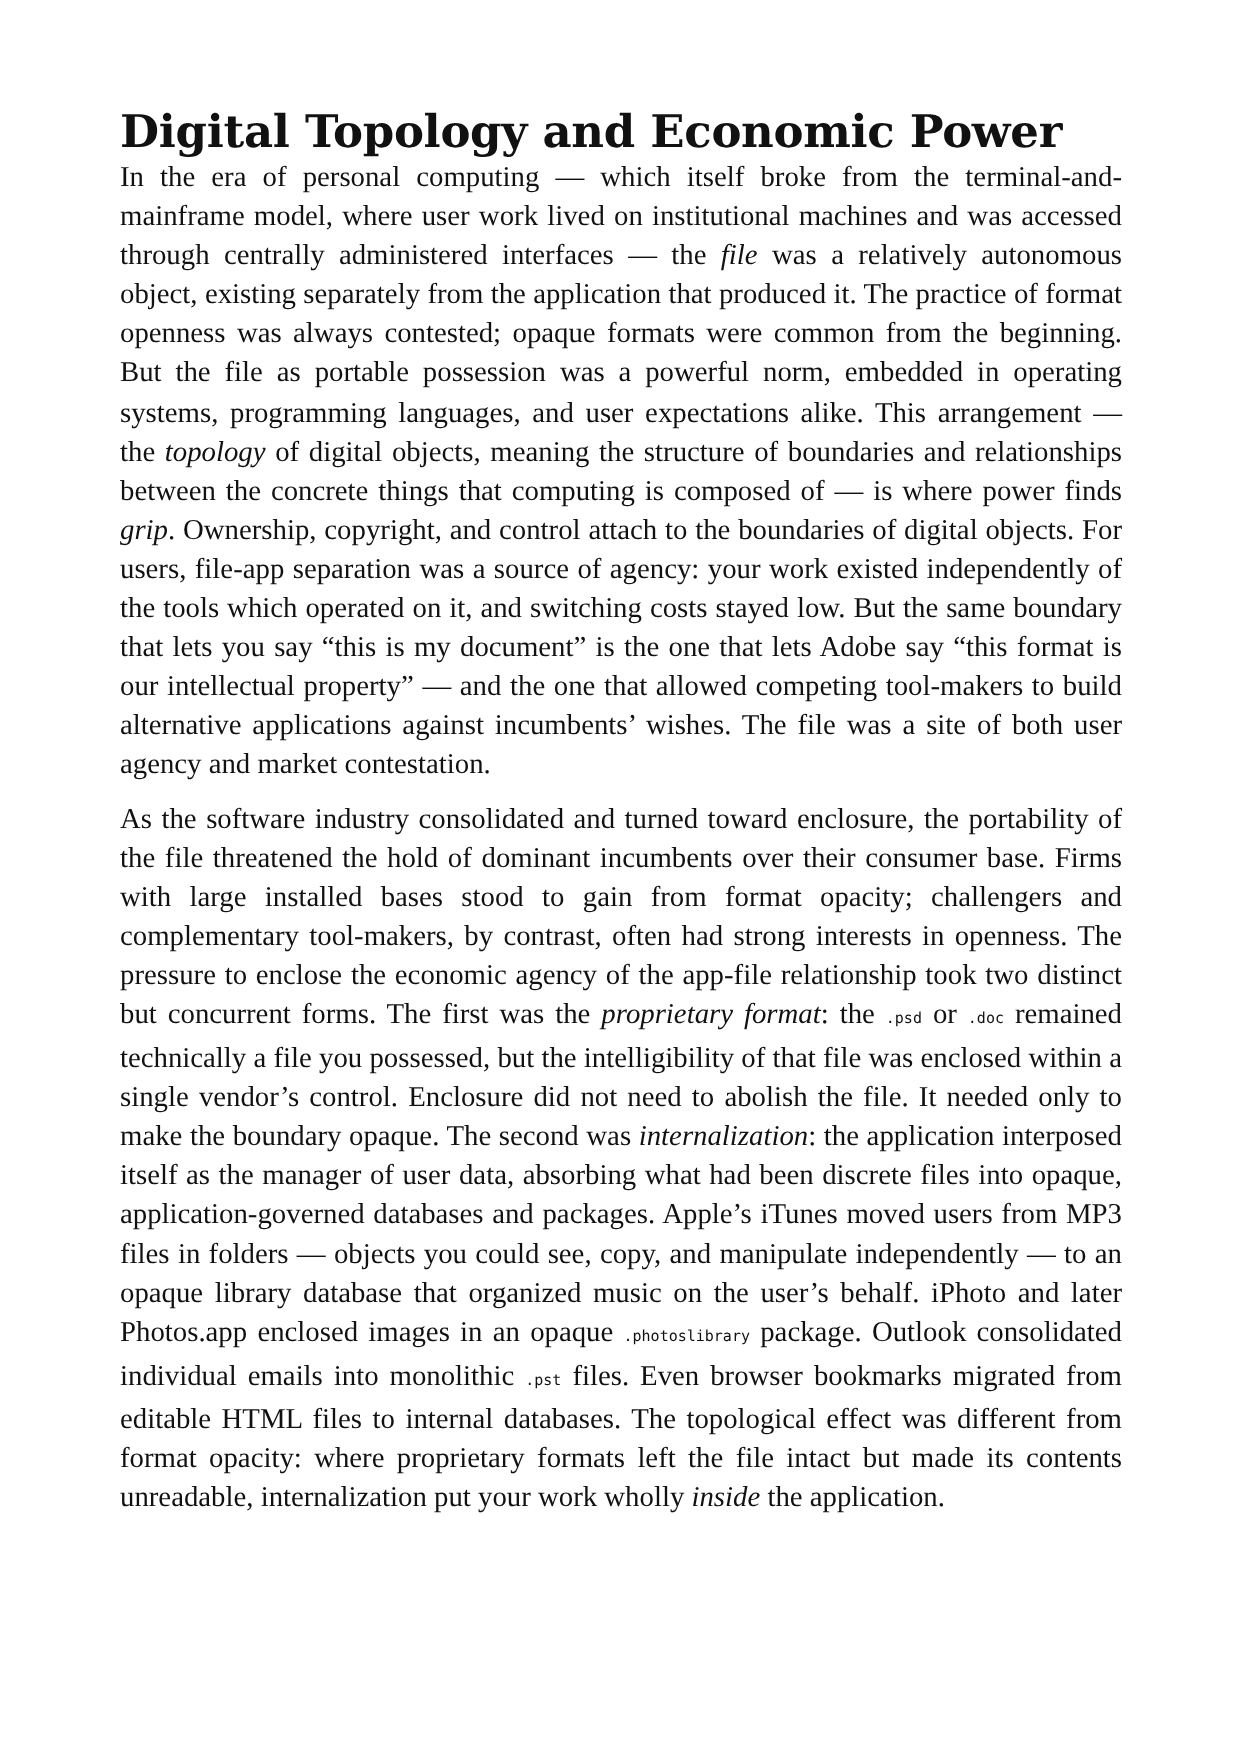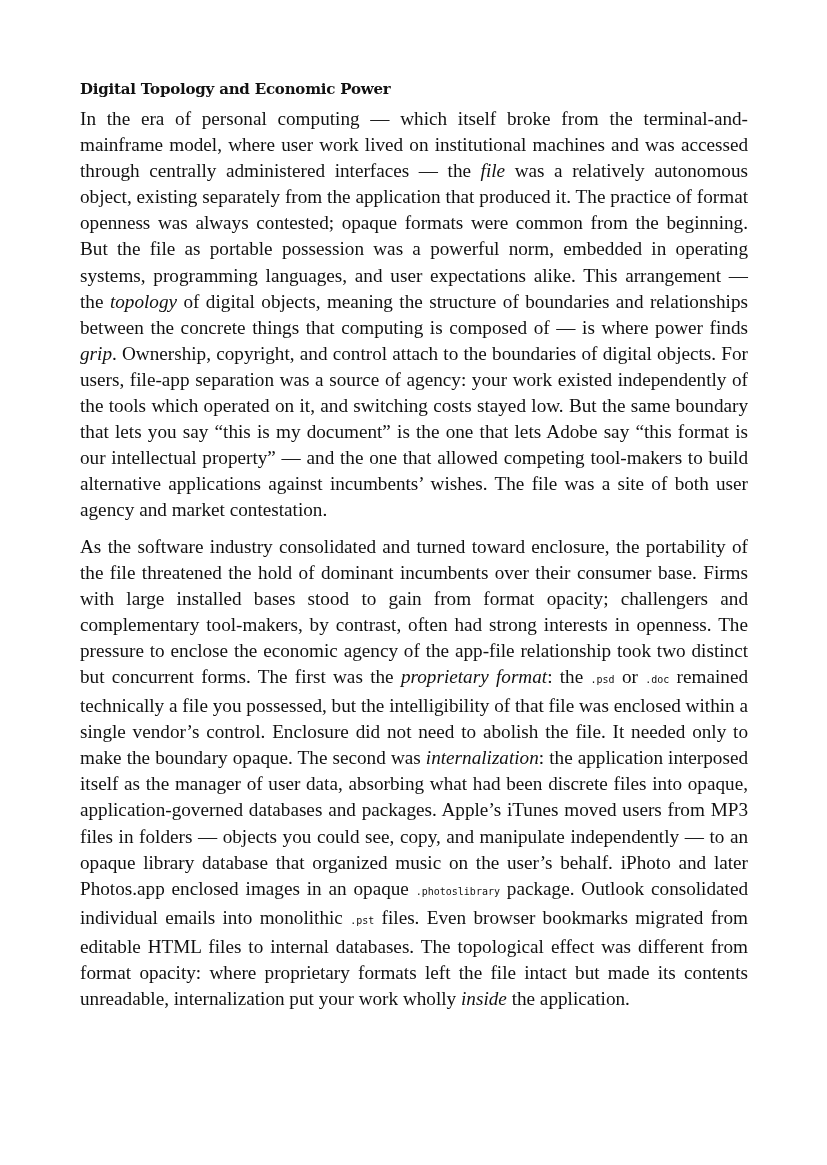--- a/index.html
+++ b/index.html
@@ -17,21 +17,21 @@
     }
     .page {
       position: absolute;
       left: 80px;
       top: 74px;
       width: 668px;
     }
     h1 {
       font-family: "DejaVu Serif", "Liberation Serif", serif;
       font-weight: bold;
-      font-size: 15px;
+      font-size: 30px;
       line-height: 30px;
       margin: 0 0 2px 0;
       letter-spacing: -0.2px;
       color: #111111;
     }
     p {
       margin: 0 0 10px 0;
       font-family: "Liberation Serif", "DejaVu Serif", serif;
       font-size: 19.2px;
       line-height: 26.1px;

